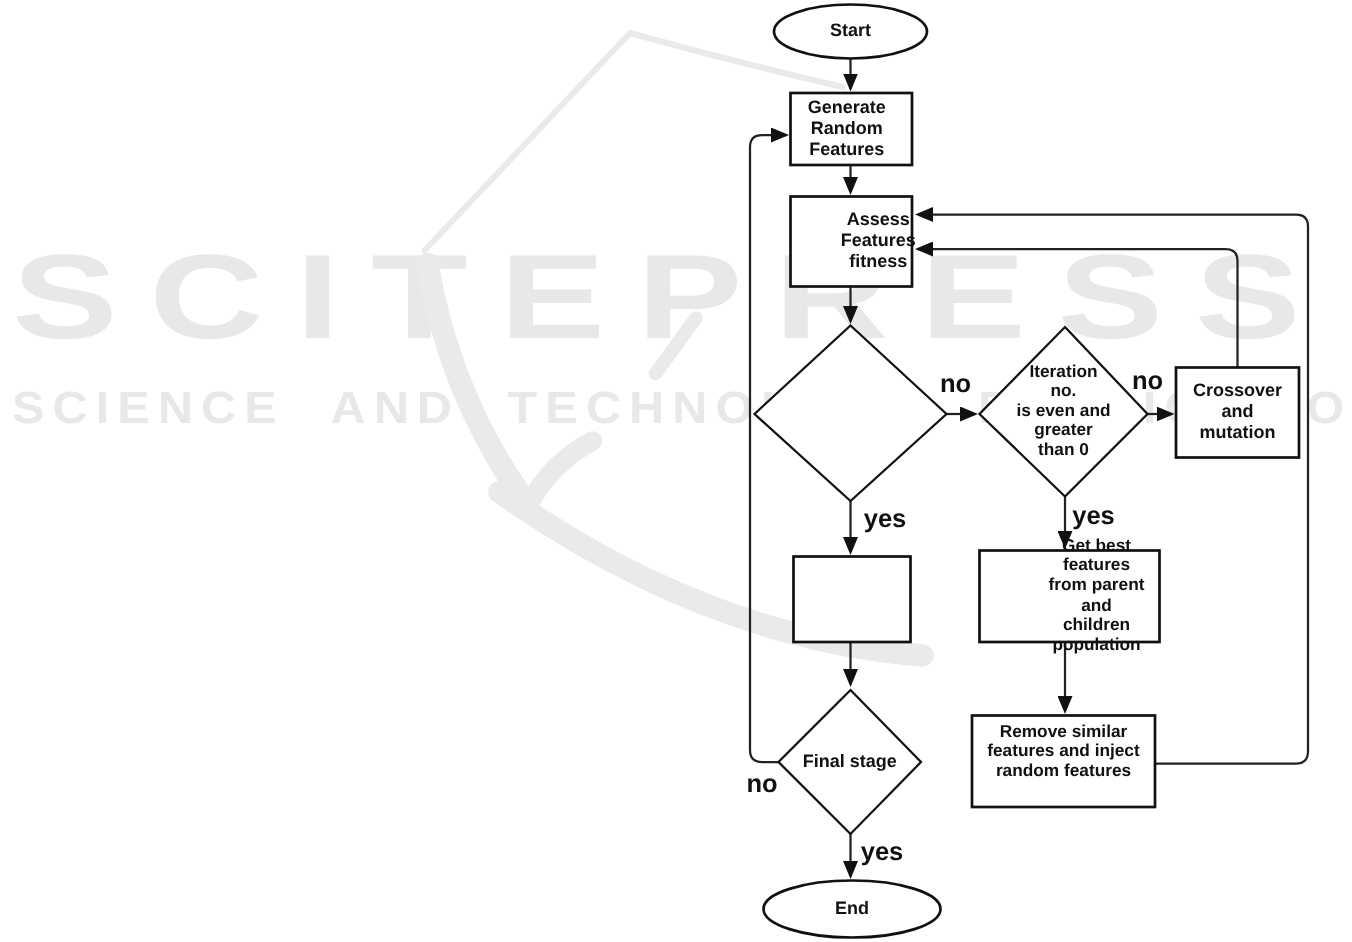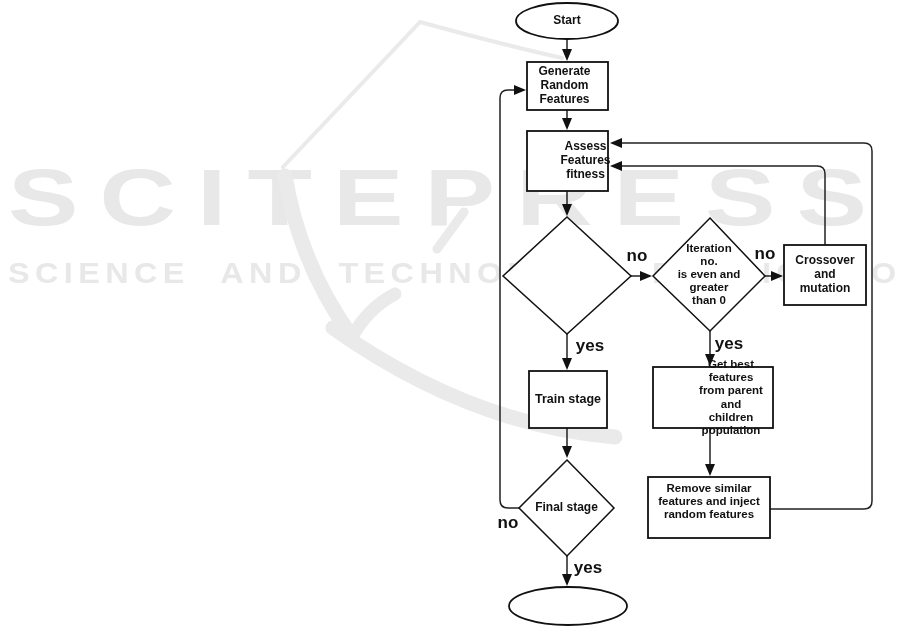--- a/index.html
+++ b/index.html
@@ -134,29 +134,29 @@
 Features
 fitness</div>
   <div class="node-label fs115" style="left:653px; top:220px; width:112px; height:109px;">Iteration
 no.
 is even and
 greater
 than 0</div>
   <div class="node-label fs12" style="left:784px; top:245px; width:82px;  height:60px;border-radius:28px;">Crossover
 and
 mutation</div>
-  <div class="node-label fs125" style="left:529px; top:371px; width:78px;  height:57px;">Train stage</div>
   <div class="node-label fs115" style="left:653px; top:367px; width:120px; height:61px;padding-left:36px;">Get best features
 from parent and
 children
 population</div>
   <div class="node-label fs115" style="left:648px; top:477px; width:122px; height:49px;">Remove similar
 features and inject
 random features</div>
   <div class="node-label fs12" style="left:519px; top:462px; width:95px;  height:92px;">Final stage</div>
+  <div class="node-label fs12" style="left:509px; top:587px; width:118px; height:38px;">End</div>
 
   <div class="edge-label" style="left:637px; top:256px;">no</div>
   <div class="edge-label" style="left:765px; top:254px;">no</div>
   <div class="edge-label" style="left:590px; top:346px;">yes</div>
   <div class="edge-label" style="left:729px; top:344px;">yes</div>
   <div class="edge-label" style="left:588px; top:568px;">yes</div>
   <div class="edge-label" style="left:508px; top:523px;">no</div>
 
 </div>
 

